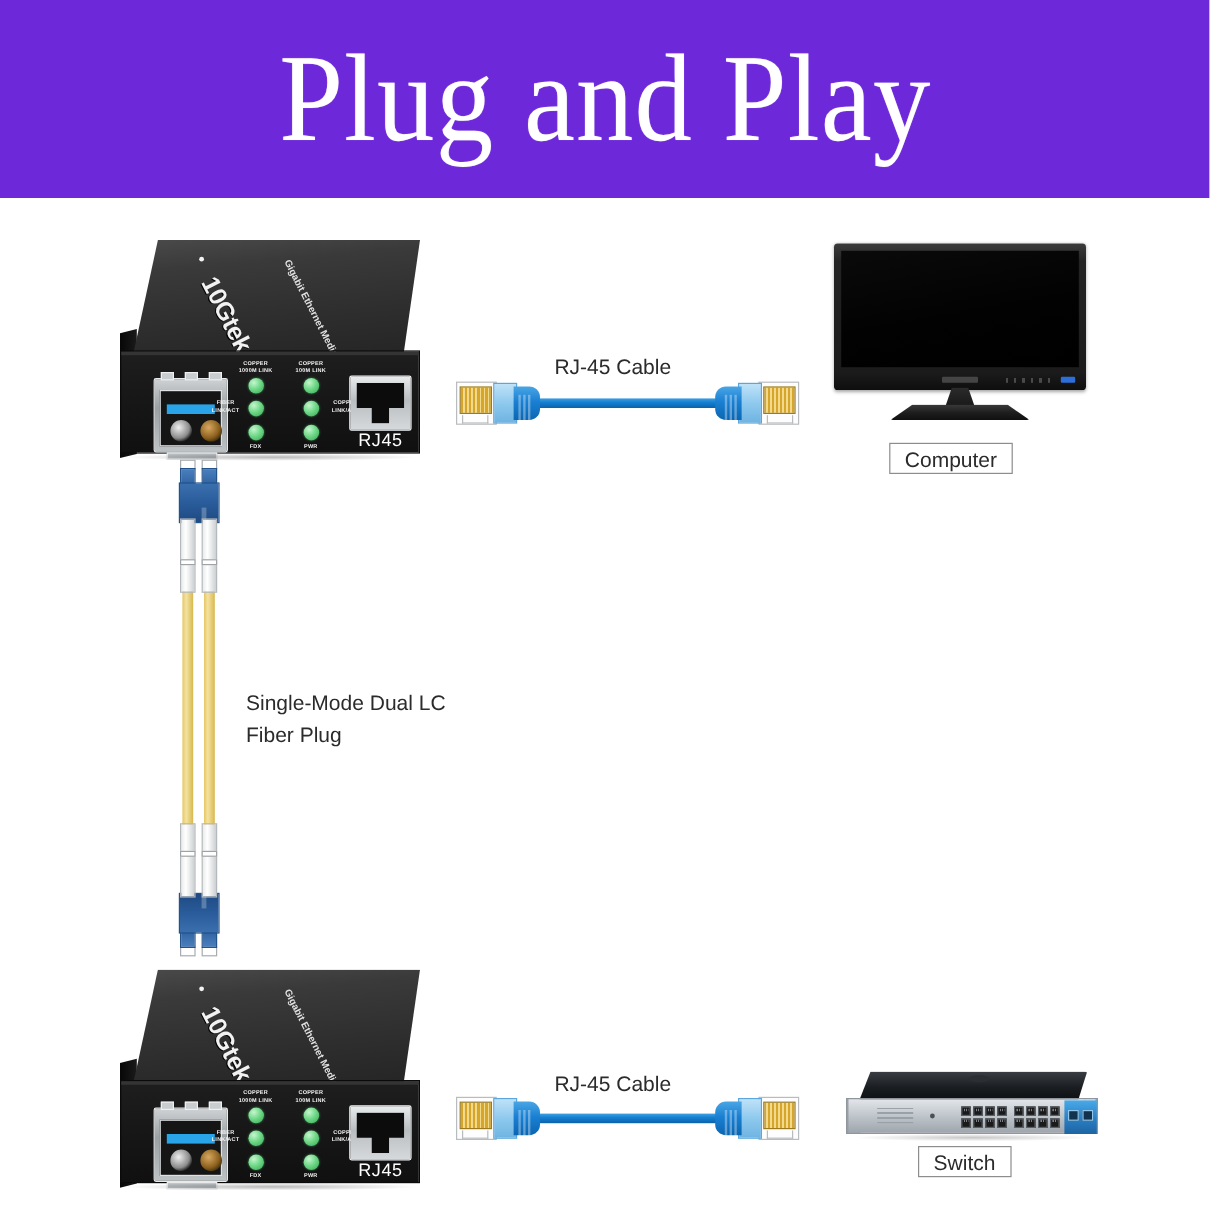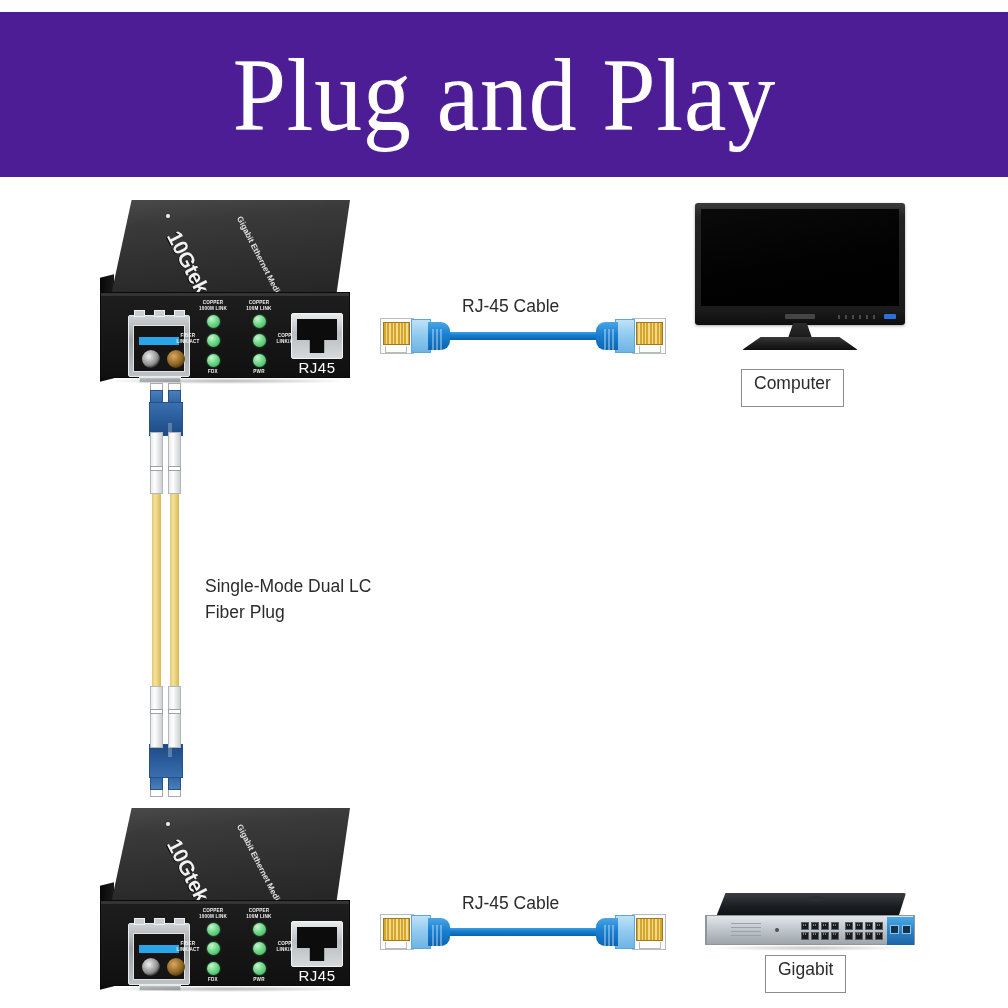--- a/index.html
+++ b/index.html
@@ -7,22 +7,22 @@
   body {
     width:1008px; height:1008px;
     background:#ffffff;
     font-family:"Liberation Sans", sans-serif;
     overflow:hidden;
     position:relative;
   }
 
   
   #banner{
-    position:absolute; left:0; top:12px; width:1008px; height:165px;
-    background:#4c1d95;
+    position:absolute; left:0; top:0; width:1008px; height:165px;
+    background:#6d28d9;
     display:flex; align-items:center; justify-content:center;
   }
   #banner-title{
     font-family:"Liberation Serif", serif;
     color:#ffffff;
     font-size:104px;
     line-height:1;
     letter-spacing:1px;
     transform:scaleX(0.92);
     text-shadow:0 0 1px rgba(255,255,255,.4);
@@ -35,21 +35,21 @@
     font-size:17.5px;
     white-space:pre-line;
     line-height:26px;
   }
   .boxlabel{
     position:absolute;
     border:1px solid #8d8d8d;
     background:#ffffff;
     color:#2b2b2b;
     font-size:17.5px;
-    padding:3px 12px 12px;
+    padding:3px 12px 0;
     text-align:center;
     white-space:nowrap;
   }
 
   
   .mc{ position:absolute; width:250px; height:185px; }
 
   
   .mc-top{
     position:absolute; left:10px; top:0; width:240px; height:100px;
@@ -590,13 +590,13 @@
       <div class="sw-port"></div>
       <div class="sw-port"></div>
     </div>
 
     <div class="sw-blue"></div>
     <div class="sw-sfp a"></div>
     <div class="sw-sfp b"></div>
   </div>
   <div class="sw-shadow"></div>
 </div>
-<div class="boxlabel" style="left:765px; top:955px;">Gigabit</div>
+<div class="boxlabel" style="left:765px; top:955px;">Switch</div>
 
 </body></html>

